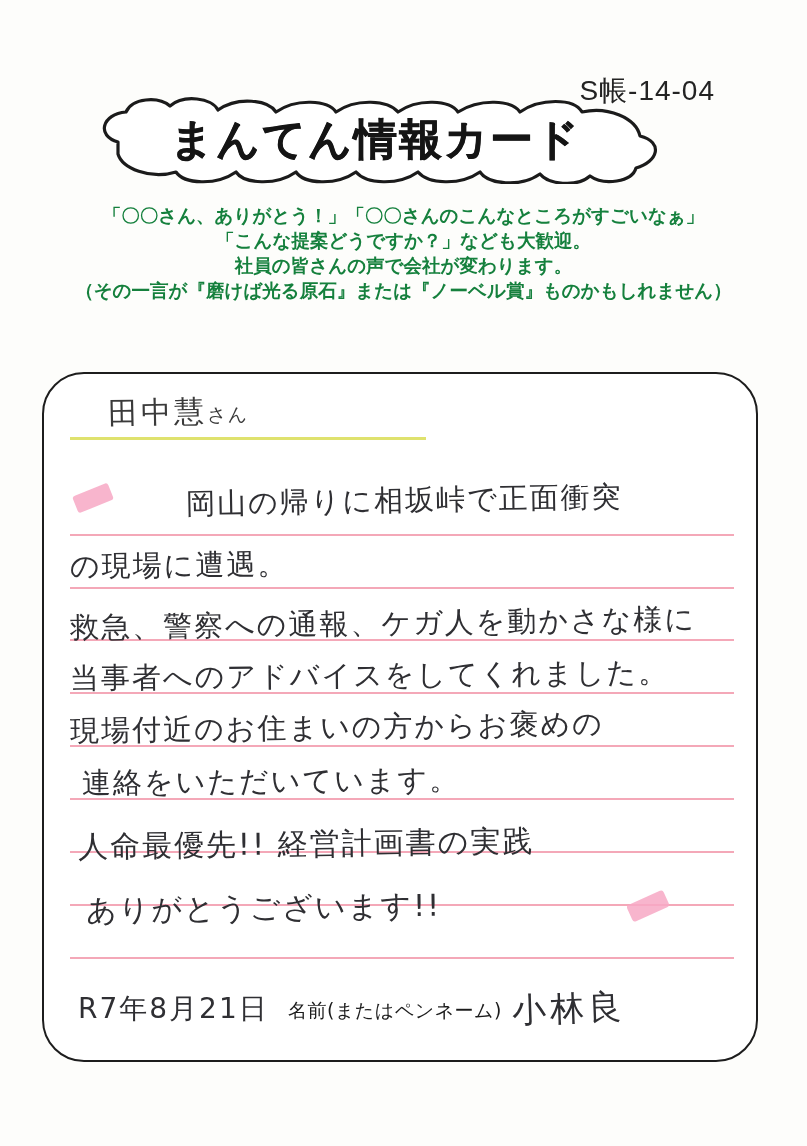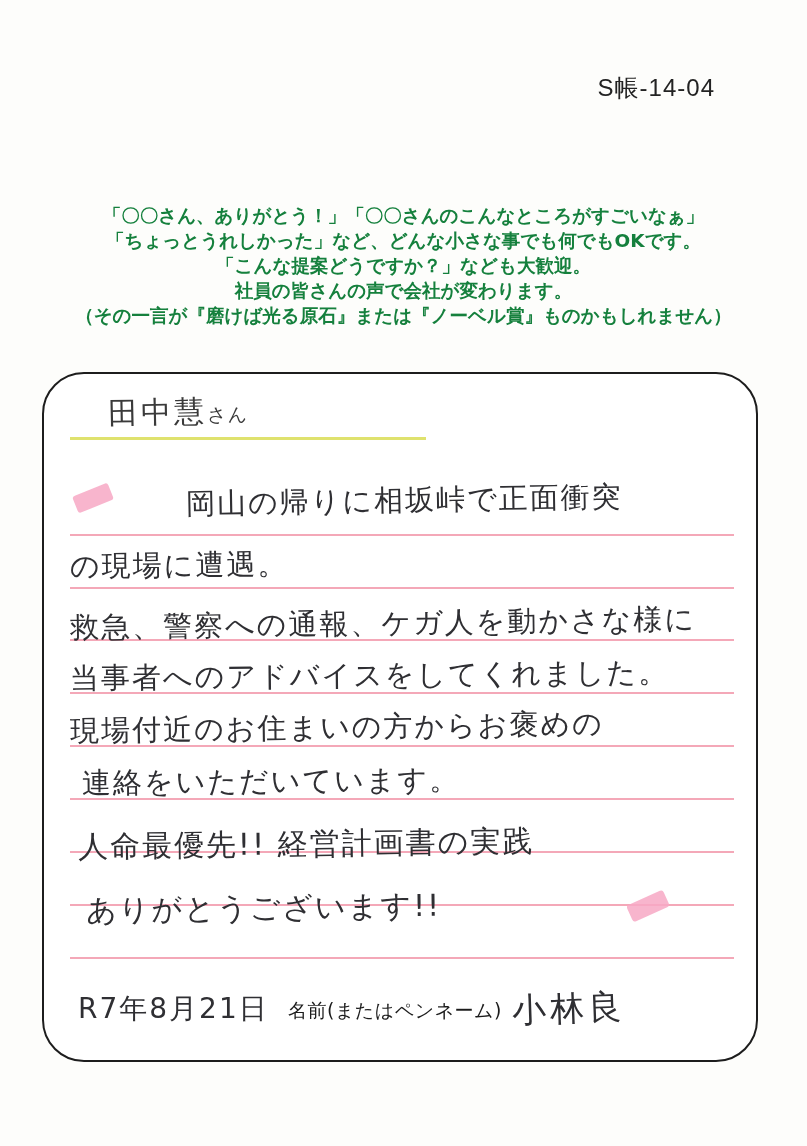--- a/index.html
+++ b/index.html
@@ -17,21 +17,21 @@
     background: #fdfdfb;
     overflow: hidden;
   }
 
   
   .doc-code {
     position: absolute;
     top: 72px;
     right: 92px;
     font-family: "Liberation Sans", sans-serif;
-    font-size: 24px;
+    font-size: 28px;
     letter-spacing: 1px;
     color: #232323;
   }
 
   
   .title-banner {
     position: absolute;
     top: 96px;
     left: 88px;
     width: 575px;
@@ -195,24 +195,50 @@
     transform: rotate(-2deg);
   }
 </style>
 </head>
 <body>
 
 <div class="page">
 
   <div class="doc-code">S帳-14-04</div>
 
+  <div class="title-banner">
+    <svg viewBox="0 0 575 88" preserveAspectRatio="none">
+      <path d="M30 46
+               C8 40 14 18 38 16
+               C44 2 70 0 82 10
+               C96 -2 124 2 130 14
+               C150 0 180 4 188 16
+               C208 2 240 4 248 16
+               C268 2 300 4 310 16
+               C330 2 362 4 370 16
+               C392 2 424 4 432 16
+               C452 2 486 2 494 16
+               C520 10 548 22 552 40
+               C576 46 570 66 548 72
+               C544 86 516 90 502 80
+               C488 92 460 88 452 78
+               C432 92 400 88 392 76
+               C372 90 340 88 330 76
+               C310 90 278 88 268 76
+               C248 90 216 88 208 76
+               C188 90 156 88 148 76
+               C128 90 96 88 88 76
+               C62 84 34 72 30 58
+               Z" fill="#ffffff" stroke="#1b1b1b" stroke-width="3.2" stroke-linejoin="round"></path>
+    </svg>
+    <div class="title-text">まんてん情報カード</div>
+  </div>
 
   <div class="intro">
     <div class="line">「〇〇さん、ありがとう！」「〇〇さんのこんなところがすごいなぁ」</div>
-    <div class="line">「ちょっとうれしかった」など、どんな小さな事でも何でもOKです。</div>
     <div class="line">「こんな提案どうですか？」なども大歓迎。</div>
     <div class="line">社員の皆さんの声で会社が変わります。</div>
     <div class="line">（その一言が『磨けば光る原石』または『ノーベル賞』ものかもしれません）</div>
   </div>
 
   <div class="card">
     <div class="rule" style="top:160px"></div>
     <div class="rule" style="top:213px"></div>
     <div class="rule" style="top:265px"></div>
     <div class="rule" style="top:318px"></div>

